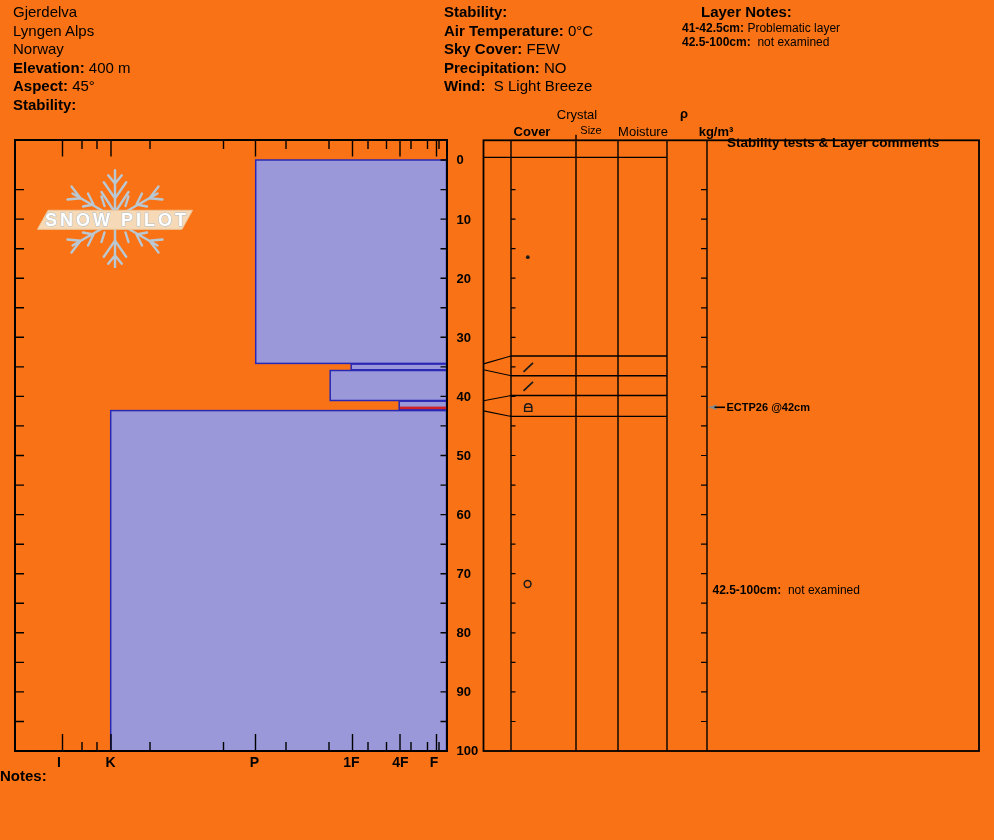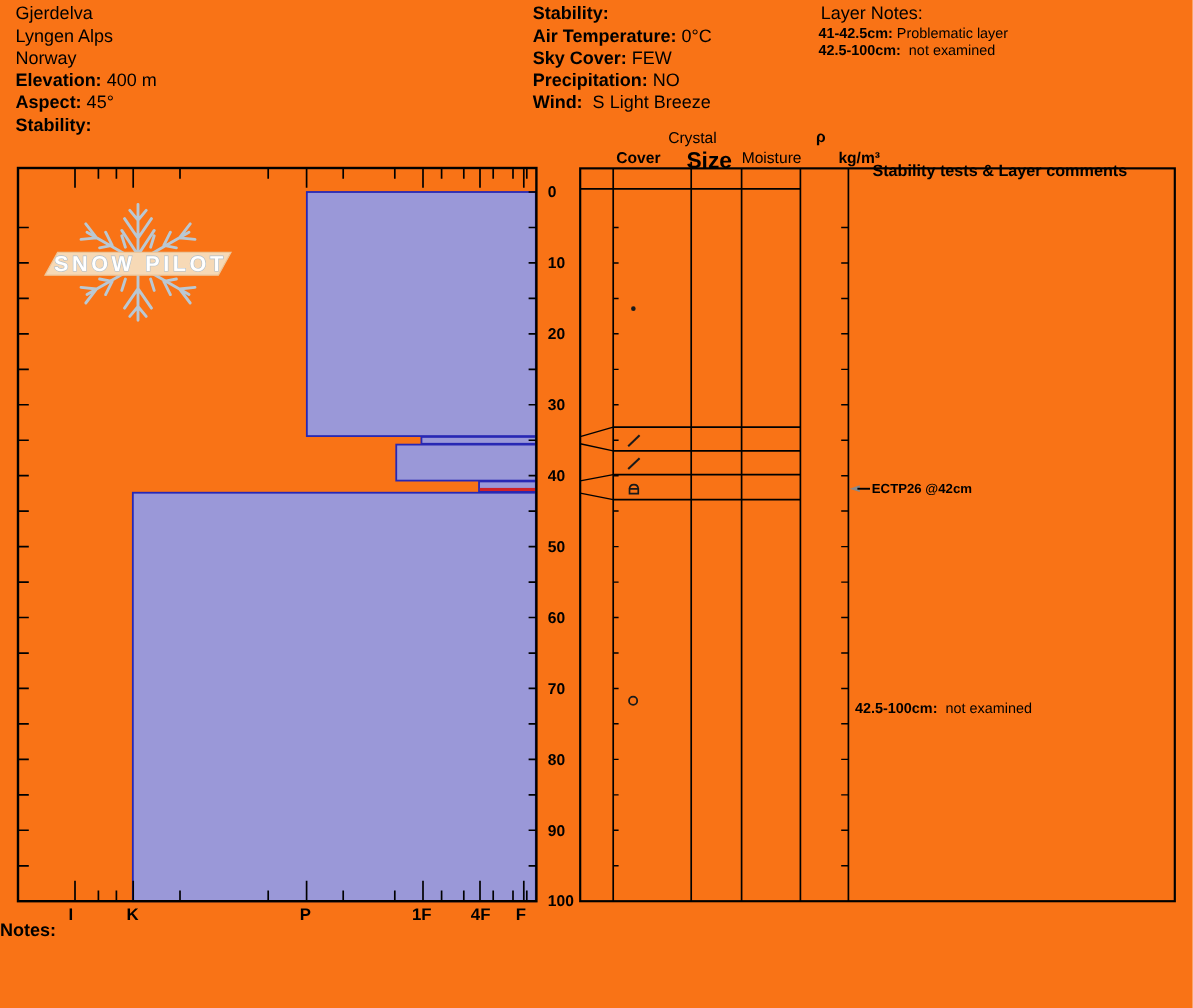--- a/index.html
+++ b/index.html
@@ -5,30 +5,30 @@
 .abs{position:absolute;white-space:nowrap}
 .h{font-size:15px;line-height:18.6px}
 </style></head><body>
 <div id="page">
 
 <div class="abs h" style="left:13px;top:3px">Gjerdelva<br>Lyngen Alps<br>Norway<br><b>Elevation:</b> 400 m<br><b>Aspect:</b> 45°<br><b>Stability:</b></div>
 
 
 <div class="abs h" style="left:444px;top:3px"><b>Stability:</b><br><b>Air Temperature:</b> 0°C<br><b>Sky Cover:</b> FEW<br><b>Precipitation:</b> NO<br><b>Wind:</b> &nbsp;S Light Breeze</div>
 
-<div class="abs" style="left:684px;top:3px;font-size:15px;font-weight:normal">Layer Notes:</div>
+<div class="abs" style="left:701px;top:3px;font-size:15px;font-weight:bold">Layer Notes:</div>
 
 <div class="abs" style="left:682px;top:21px;font-size:12px"><b>41-42.5cm:</b> Problematic layer</div>
 
 <div class="abs" style="left:682px;top:35px;font-size:12px"><b>42.5-100cm:</b>&nbsp; not examined</div>
 
 <div class="abs" style="left:532px;top:124px;font-size:13px;font-weight:bold;transform:translateX(-50%)">Cover</div>
 
 <div class="abs" style="left:577px;top:107px;font-size:13px;font-weight:normal;transform:translateX(-50%)">Crystal</div>
-<div class="abs" style="left:591px;top:124px;font-size:19px;font-weight:bold;transform:translateX(-50%)">Size</div>
+<div class="abs" style="left:591px;top:124px;font-size:11px;font-weight:normal;transform:translateX(-50%)">Size</div>
 
 <div class="abs" style="left:643px;top:124px;font-size:13px;font-weight:normal;transform:translateX(-50%)">Moisture</div>
 
 <div class="abs" style="left:684px;top:106px;font-size:13px;font-weight:bold;transform:translateX(-50%)">ρ</div>
 <div class="abs" style="left:716px;top:124px;font-size:13px;font-weight:bold;transform:translateX(-50%)">kg/m³</div>
 
 <div class="abs" style="left:727px;top:135px;font-size:13.5px;font-weight:bold">Stability tests &amp; Layer comments</div>
 
 <div class="abs" style="left:0;top:767px;font-size:15px;font-weight:bold">Notes:</div>
 <svg class="abs" style="left:0;top:0" width="994" height="840" viewBox="0 0 994 840">

